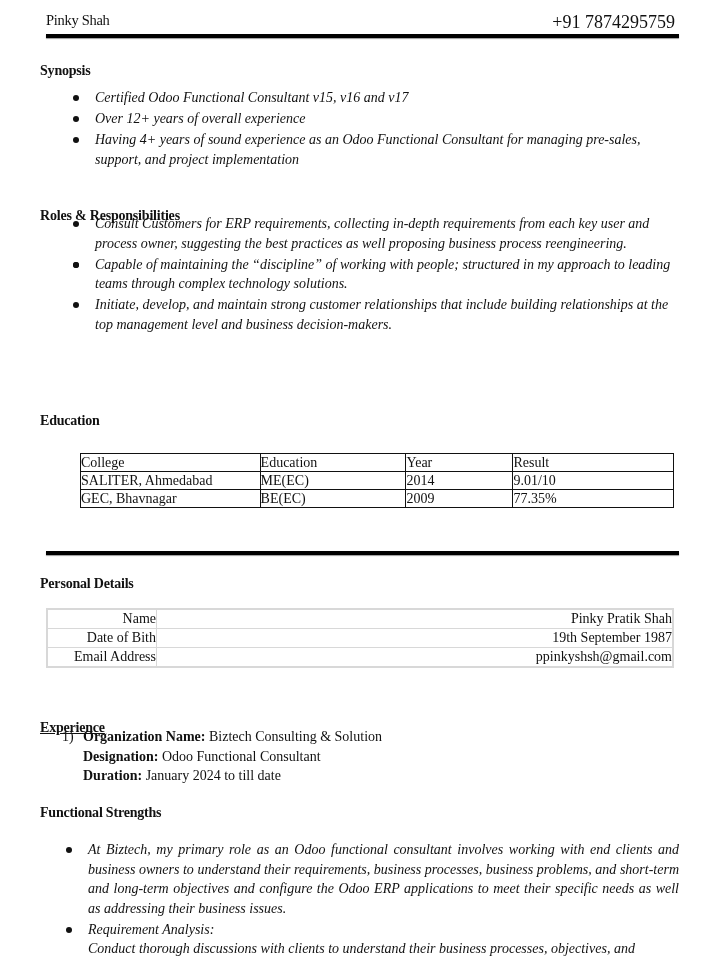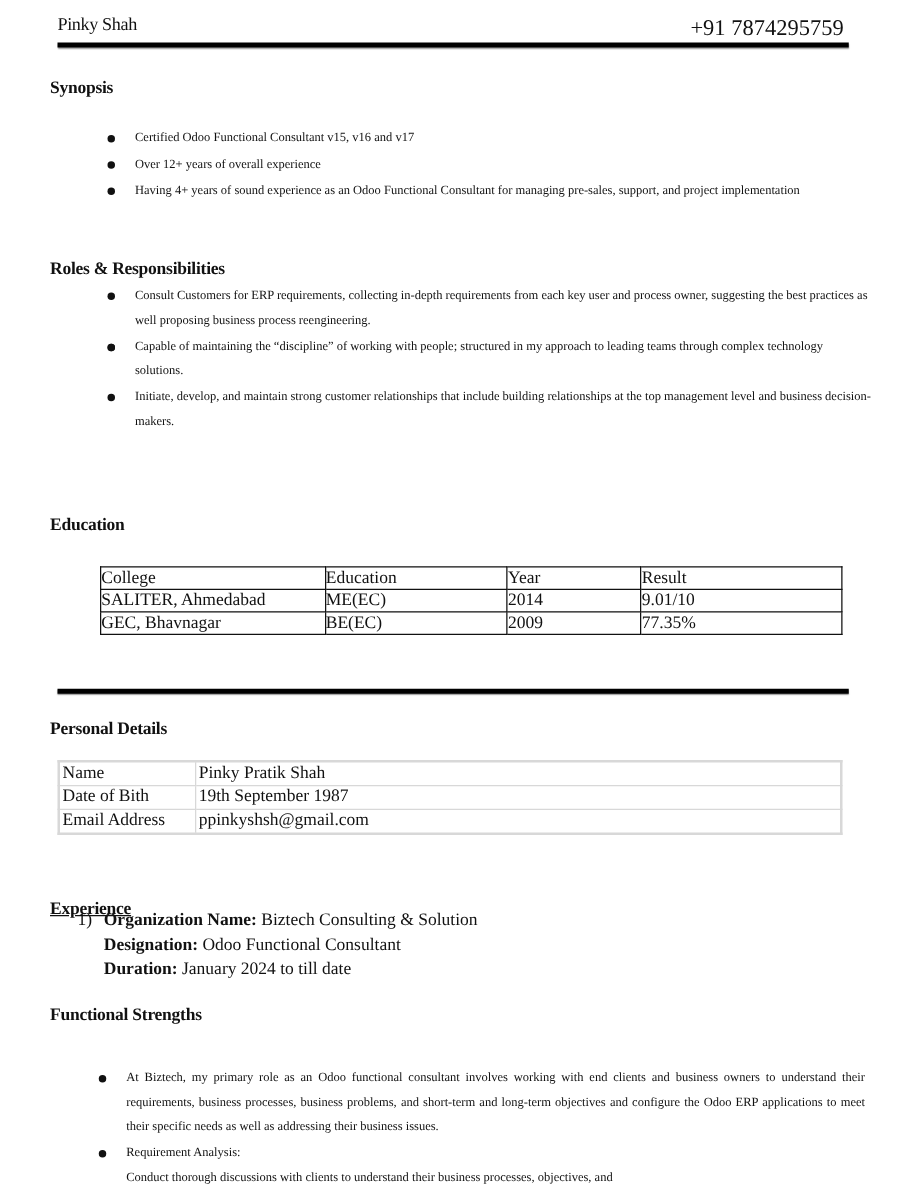--- a/index.html
+++ b/index.html
@@ -50,25 +50,26 @@
 
     .section-title {
       position: absolute;
       left: 40px;
       font-weight: bold;
       font-size: 14px;
       letter-spacing: -0.2px;
     }
     ul.bullets {
       position: absolute;
-      margin: 17px;
+      margin: 4px;
       padding: 0;
       list-style: none;
-      font-size: 10px;
+      font-size: 14px;
       line-height: 19.5px;
+      font-style: italic;
     }
     ul.bullets li {
       position: relative;
       padding-left: 0;
       margin-bottom: 1.5px;
     }
     ul.bullets li .dot {
       position: absolute;
       left: -22px;
       top: 7px;
@@ -108,21 +109,21 @@
       top: 608px;
       width: 628px;
       border-collapse: collapse;
       font-size: 14px;
       line-height: 18px;
       border: 2px solid #d8d8d8;
     }
     .pd-table td {
       border: 1.5px solid #d8d8d8;
       padding: 0 0 0 2px;
-      text-align: left;
+      text-align: right;
       height: 18px;
     }
     .pd-table .k { width: 106px; }
 
     .exp-block {
       position: absolute;
       left: 62px;
       top: 727px;
       font-size: 14px;
       line-height: 19.5px;

